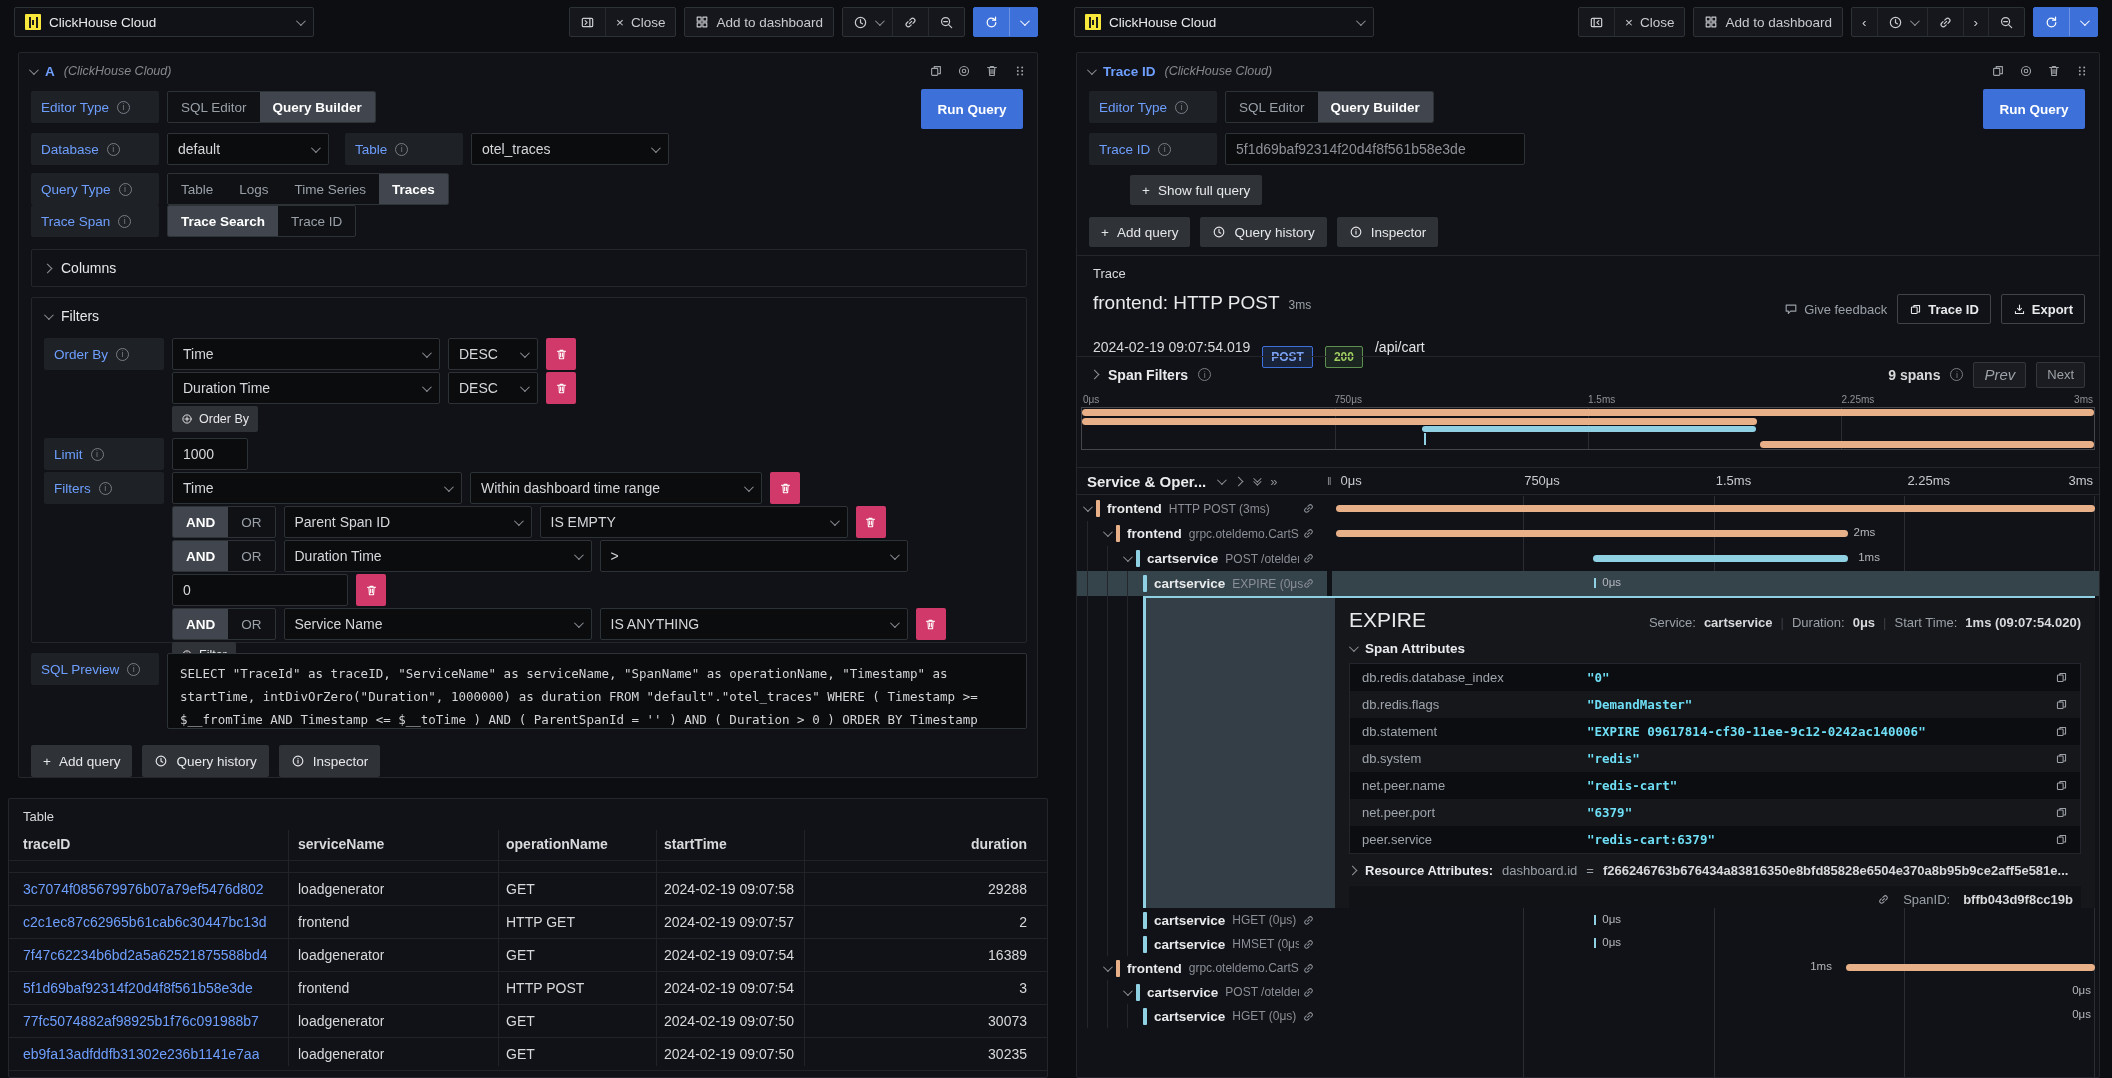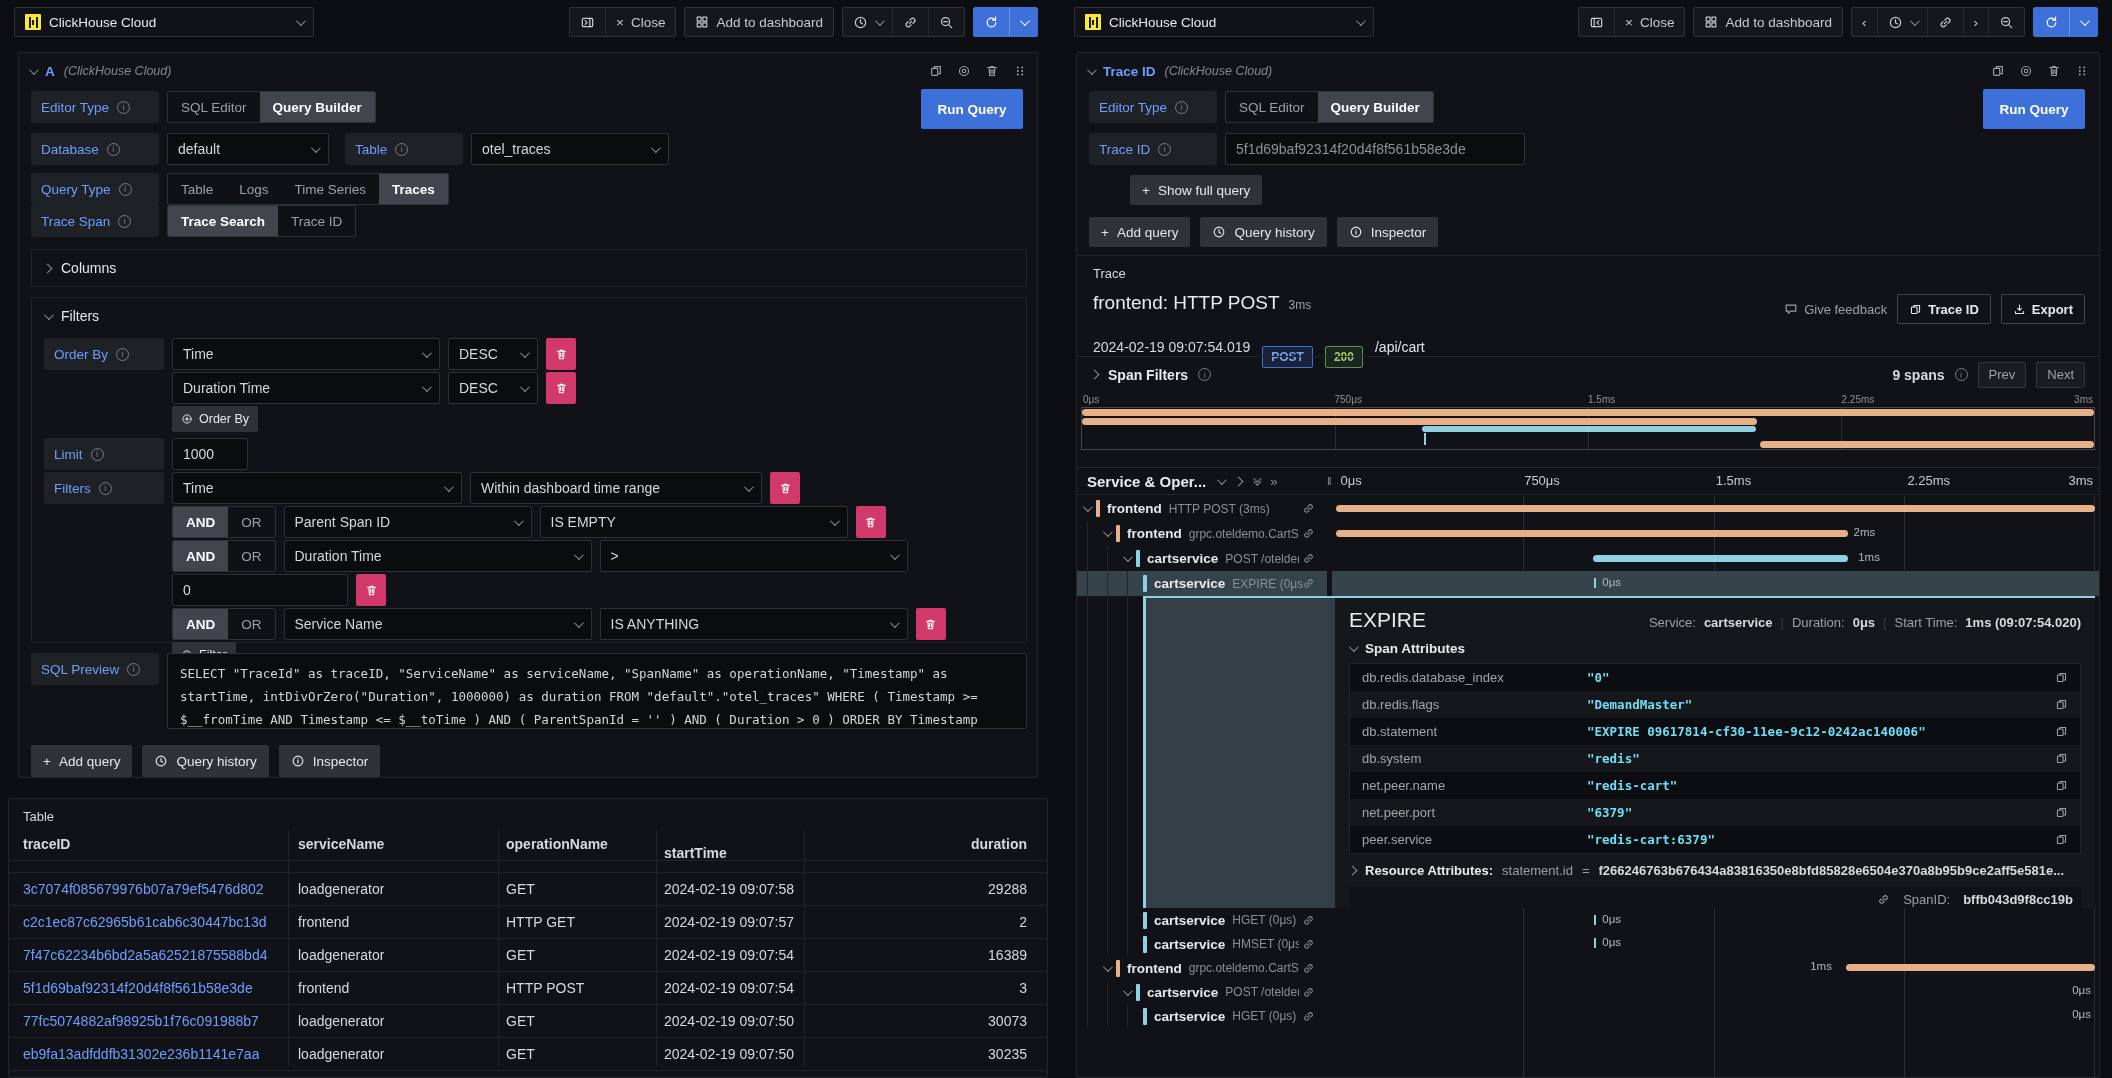--- a/index.html
+++ b/index.html
@@ -420,21 +420,21 @@
         </span>
     </div>
   </div>
 
   <div class="panel" style="left:8px; top:798px; width:1040px; height:280px;">
     <div style="padding:10px 14px 0; font-size:13px; color:#d8d9da;">Table</div>
     <div style="position:relative; height:236px; margin-top:6px;">
       <div class="tcell" style="left:14px; top:6px; font-weight:bold">traceID</div>
       <div class="tcell" style="left:289px; top:6px; font-weight:bold">serviceName</div>
       <div class="tcell" style="left:497px; top:6px; font-weight:bold">operationName</div>
-      <div class="tcell" style="left:655px; top:15px; font-weight:bold">startTime</div>
+      <div class="tcell" style="left:655px; top:6px; font-weight:bold">startTime</div>
       <div class="tcell" style="right:20px; top:6px; font-weight:bold">duration</div>
 
       <div class="tcol-sep" style="left:279px; top:0"></div>
       <div class="tcol-sep" style="left:489px; top:0"></div>
       <div class="tcol-sep" style="left:647px; top:0"></div>
       <div class="tcol-sep" style="left:795px; top:0"></div>
 
       <div class="trow-sep" style="top:30px"></div>
       <div class="trow-sep" style="top:42px"></div>
 
@@ -673,21 +673,21 @@
         <span style="font-size:14px; color:#e3e4e6;">/api/cart</span>
       </div>
 
       <div style="position:absolute; left:0; right:0; top:100px; height:36px; border-top:1px solid #22242a; display:flex; align-items:center; padding:0 14px; gap:10px;">
         <span class="cv r"></span>
         <span style="font-weight:bold; font-size:14px; color:#e9eaeb; cursor:pointer;">Span Filters</span>
         <i class="info">i</i>
         <span style="flex:1"></span>
         <span style="font-weight:bold; font-size:14px;">9 spans</span>
         <i class="info">i</i>
-        <span style="height:26px; display:inline-flex; align-items:center; padding:0 10px; border:1px solid #33363c; border-radius:2px; background:#1a1c21; color:#9da2a8; font-size:13px; cursor:pointer;">Prev</span>
+        <span style="height:26px; display:inline-flex; align-items:center; padding:0 10px; border:1px solid #33363c; border-radius:2px; background:#1a1c21; color:#9da2a8; font-size:15px; cursor:pointer;font-style:italic;">Prev</span>
         <span style="height:26px; display:inline-flex; align-items:center; padding:0 10px; border:1px solid #33363c; border-radius:2px; background:#1a1c21; color:#9da2a8; font-size:13px; cursor:pointer;">Next</span>
       </div>
 
       <div style="position:absolute; left:4px; right:4px; top:138px; height:56px;">
         <div style="position:relative; height:13px; font-size:10px; color:#8d9198;">
           <span style="position:absolute; left:2px">0μs</span>
           <span style="position:absolute; left:25%">750μs</span>
           <span style="position:absolute; left:50%">1.5ms</span>
           <span style="position:absolute; left:75%">2.25ms</span>
           <span style="position:absolute; right:2px">3ms</span>
@@ -893,21 +893,21 @@
                     <span class="attr-v">"redis-cart:6379"</span>
                     <svg class="ic" width="13" height="13" viewBox="0 0 16 16" style="color:#9da1a8">
                       <rect x="3" y="5" width="7" height="8" rx="1"></rect>
                       <path d="M6 5V3h7v8h-2"></path>
                     </svg>
                   </div>
               </div>
               <div style="display:flex; align-items:center; gap:9px; margin-top:9px; font-size:13px; white-space:nowrap; overflow:hidden;">
                 <span class="cv r"></span>
                 <span style="font-weight:bold; color:#e9eaeb;">Resource Attributes:</span>
-                <span class="dim">statement.id</span>
+                <span class="dim">dashboard.id</span>
                 <span class="dim">=</span>
                 <b style="overflow:hidden; text-overflow:ellipsis;">f266246763b676434a83816350e8bfd85828e6504e370a8b95b9ce2aff5e581e...</b>
               </div>
               <div style="display:flex; justify-content:flex-end; align-items:center; gap:13px; margin-top:8px; background:#101215; height:26px; padding:0 8px; font-size:13px;">
                 <svg class="ic" width="13" height="13" viewBox="0 0 16 16" style="color:#9da1a8">
                     <path d="M6.8 9.2l2.4-2.4M5.4 7.1L4 8.5a2.4 2.4 0 003.4 3.4l1.4-1.4M10.6 8.9L12 7.5a2.4 2.4 0 00-3.4-3.4L7.2 5.5"></path>
                   </svg>
                 <span class="dim">SpanID:</span>
                 <b>bffb043d9f8cc19b</b>
               </div>

